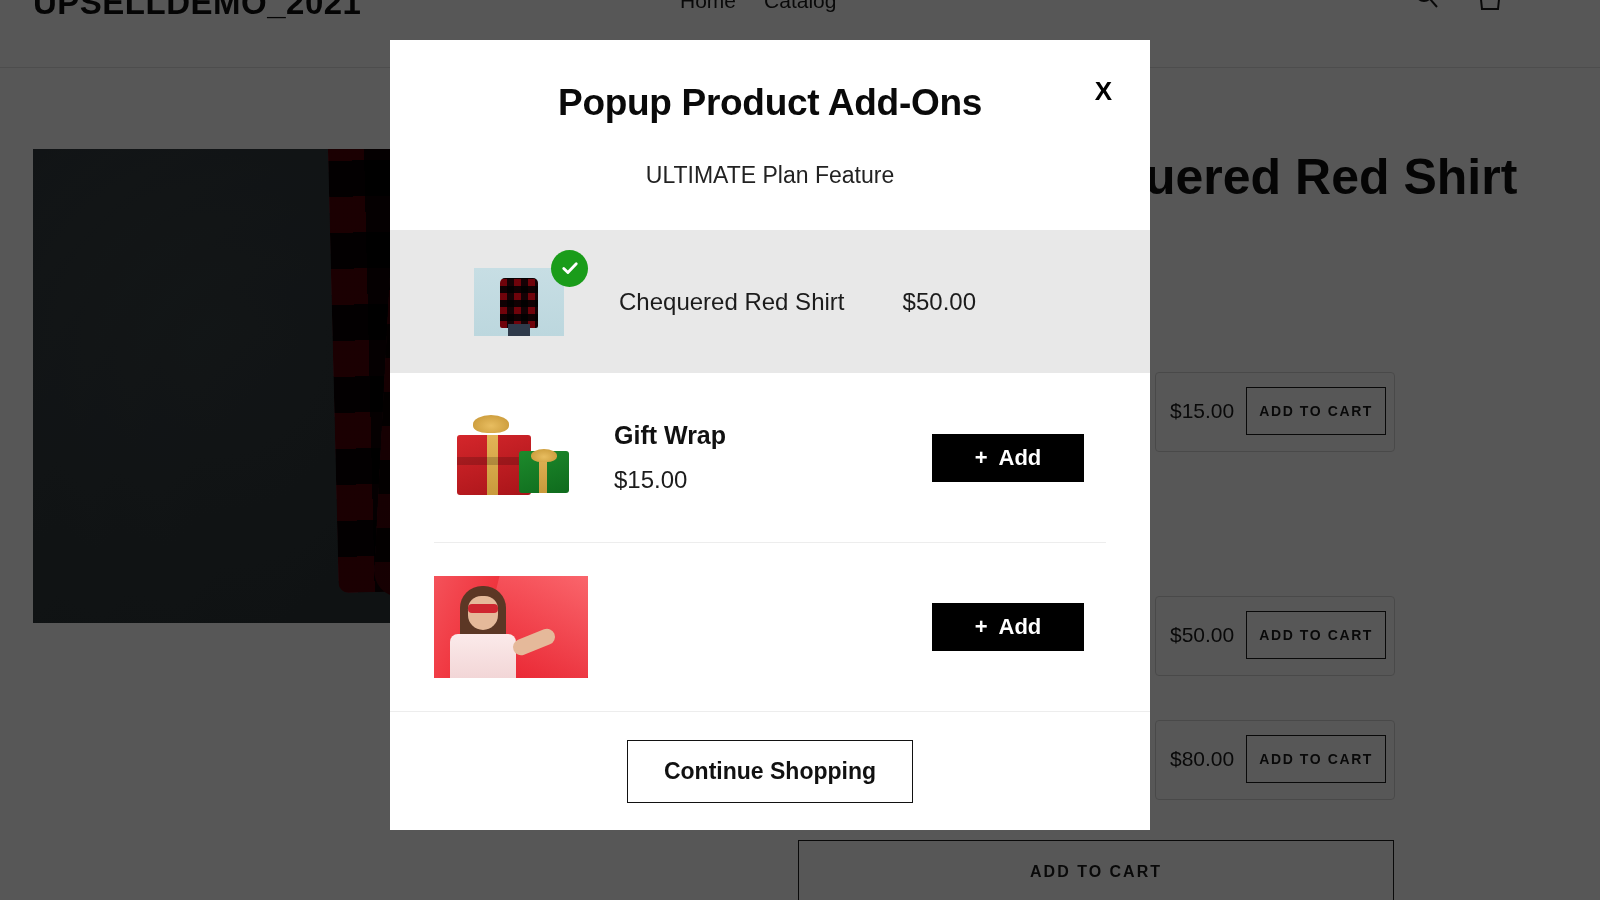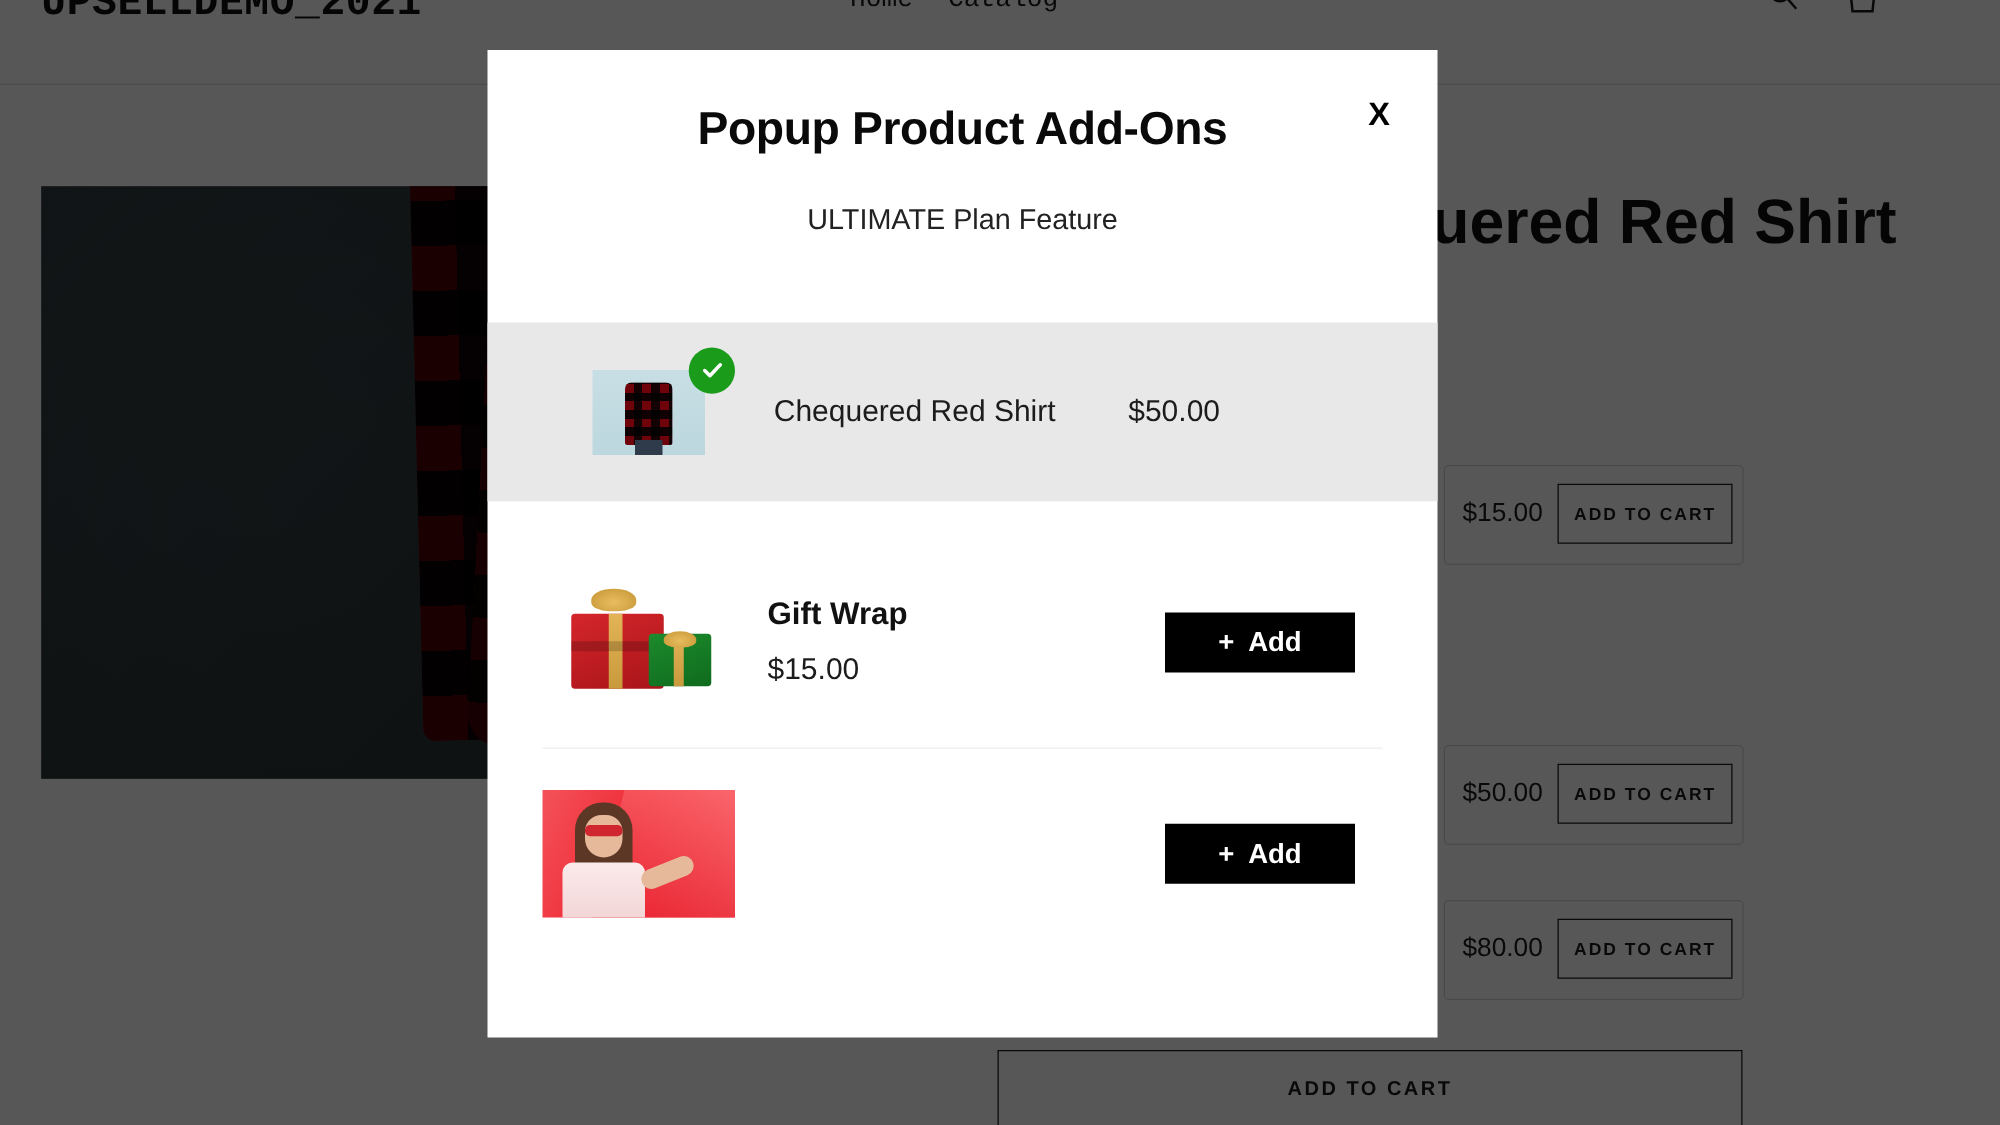--- a/index.html
+++ b/index.html
@@ -12,21 +12,20 @@
 
   
   #page-root { position: relative; width: 1600px; height: 900px; background: #ffffff; }
 
   .store { position: absolute; inset: 0; background: #ffffff; }
 
   .site-header {
     position: absolute; top: 0; left: 0; width: 1600px; height: 68px;
     display: flex; align-items: center;
     border-bottom: 1px solid #e0e0e0;
-    font-family: Liberation Mono, monospace;
   }
   .brand {
     position: absolute; left: 33px; top: -16px;
     font-size: 33px; font-weight: 700; letter-spacing: 0.5px;
     color: #111; white-space: nowrap;
   }
   .nav-links {
     position: absolute; left: 680px; top: -11px;
     display: flex; gap: 28px;
   }
@@ -122,21 +121,20 @@
   }
 
   
   .modal {
     position: absolute; left: 390px; top: 40px;
     width: 760px; height: 790px;
     background: #ffffff;
     z-index: 60;
     display: flex; flex-direction: column;
     font-family: "Liberation Sans", sans-serif;
-    gap: 28px;
   }
 
   .modal-head { position: relative; padding-top: 42px; flex: 0 0 auto; }
   .modal-title {
     text-align: center; font-size: 37px; font-weight: 700;
     color: #0a0a0a; letter-spacing: -0.3px;
   }
   .modal-sub {
     text-align: center; font-size: 23px; color: #222;
     margin-top: 38px;
@@ -406,15 +404,18 @@
         <div class="addon-info">
         </div>
         <button class="add-btn">
           <span class="plus">+</span>
           <span>Add</span>
         </button>
       </div>
 
     </div>
 
+    <div class="modal-foot">
+      <button class="continue-btn">Continue Shopping</button>
+    </div>
 
   </div>
 </div>
 
 </body></html>

